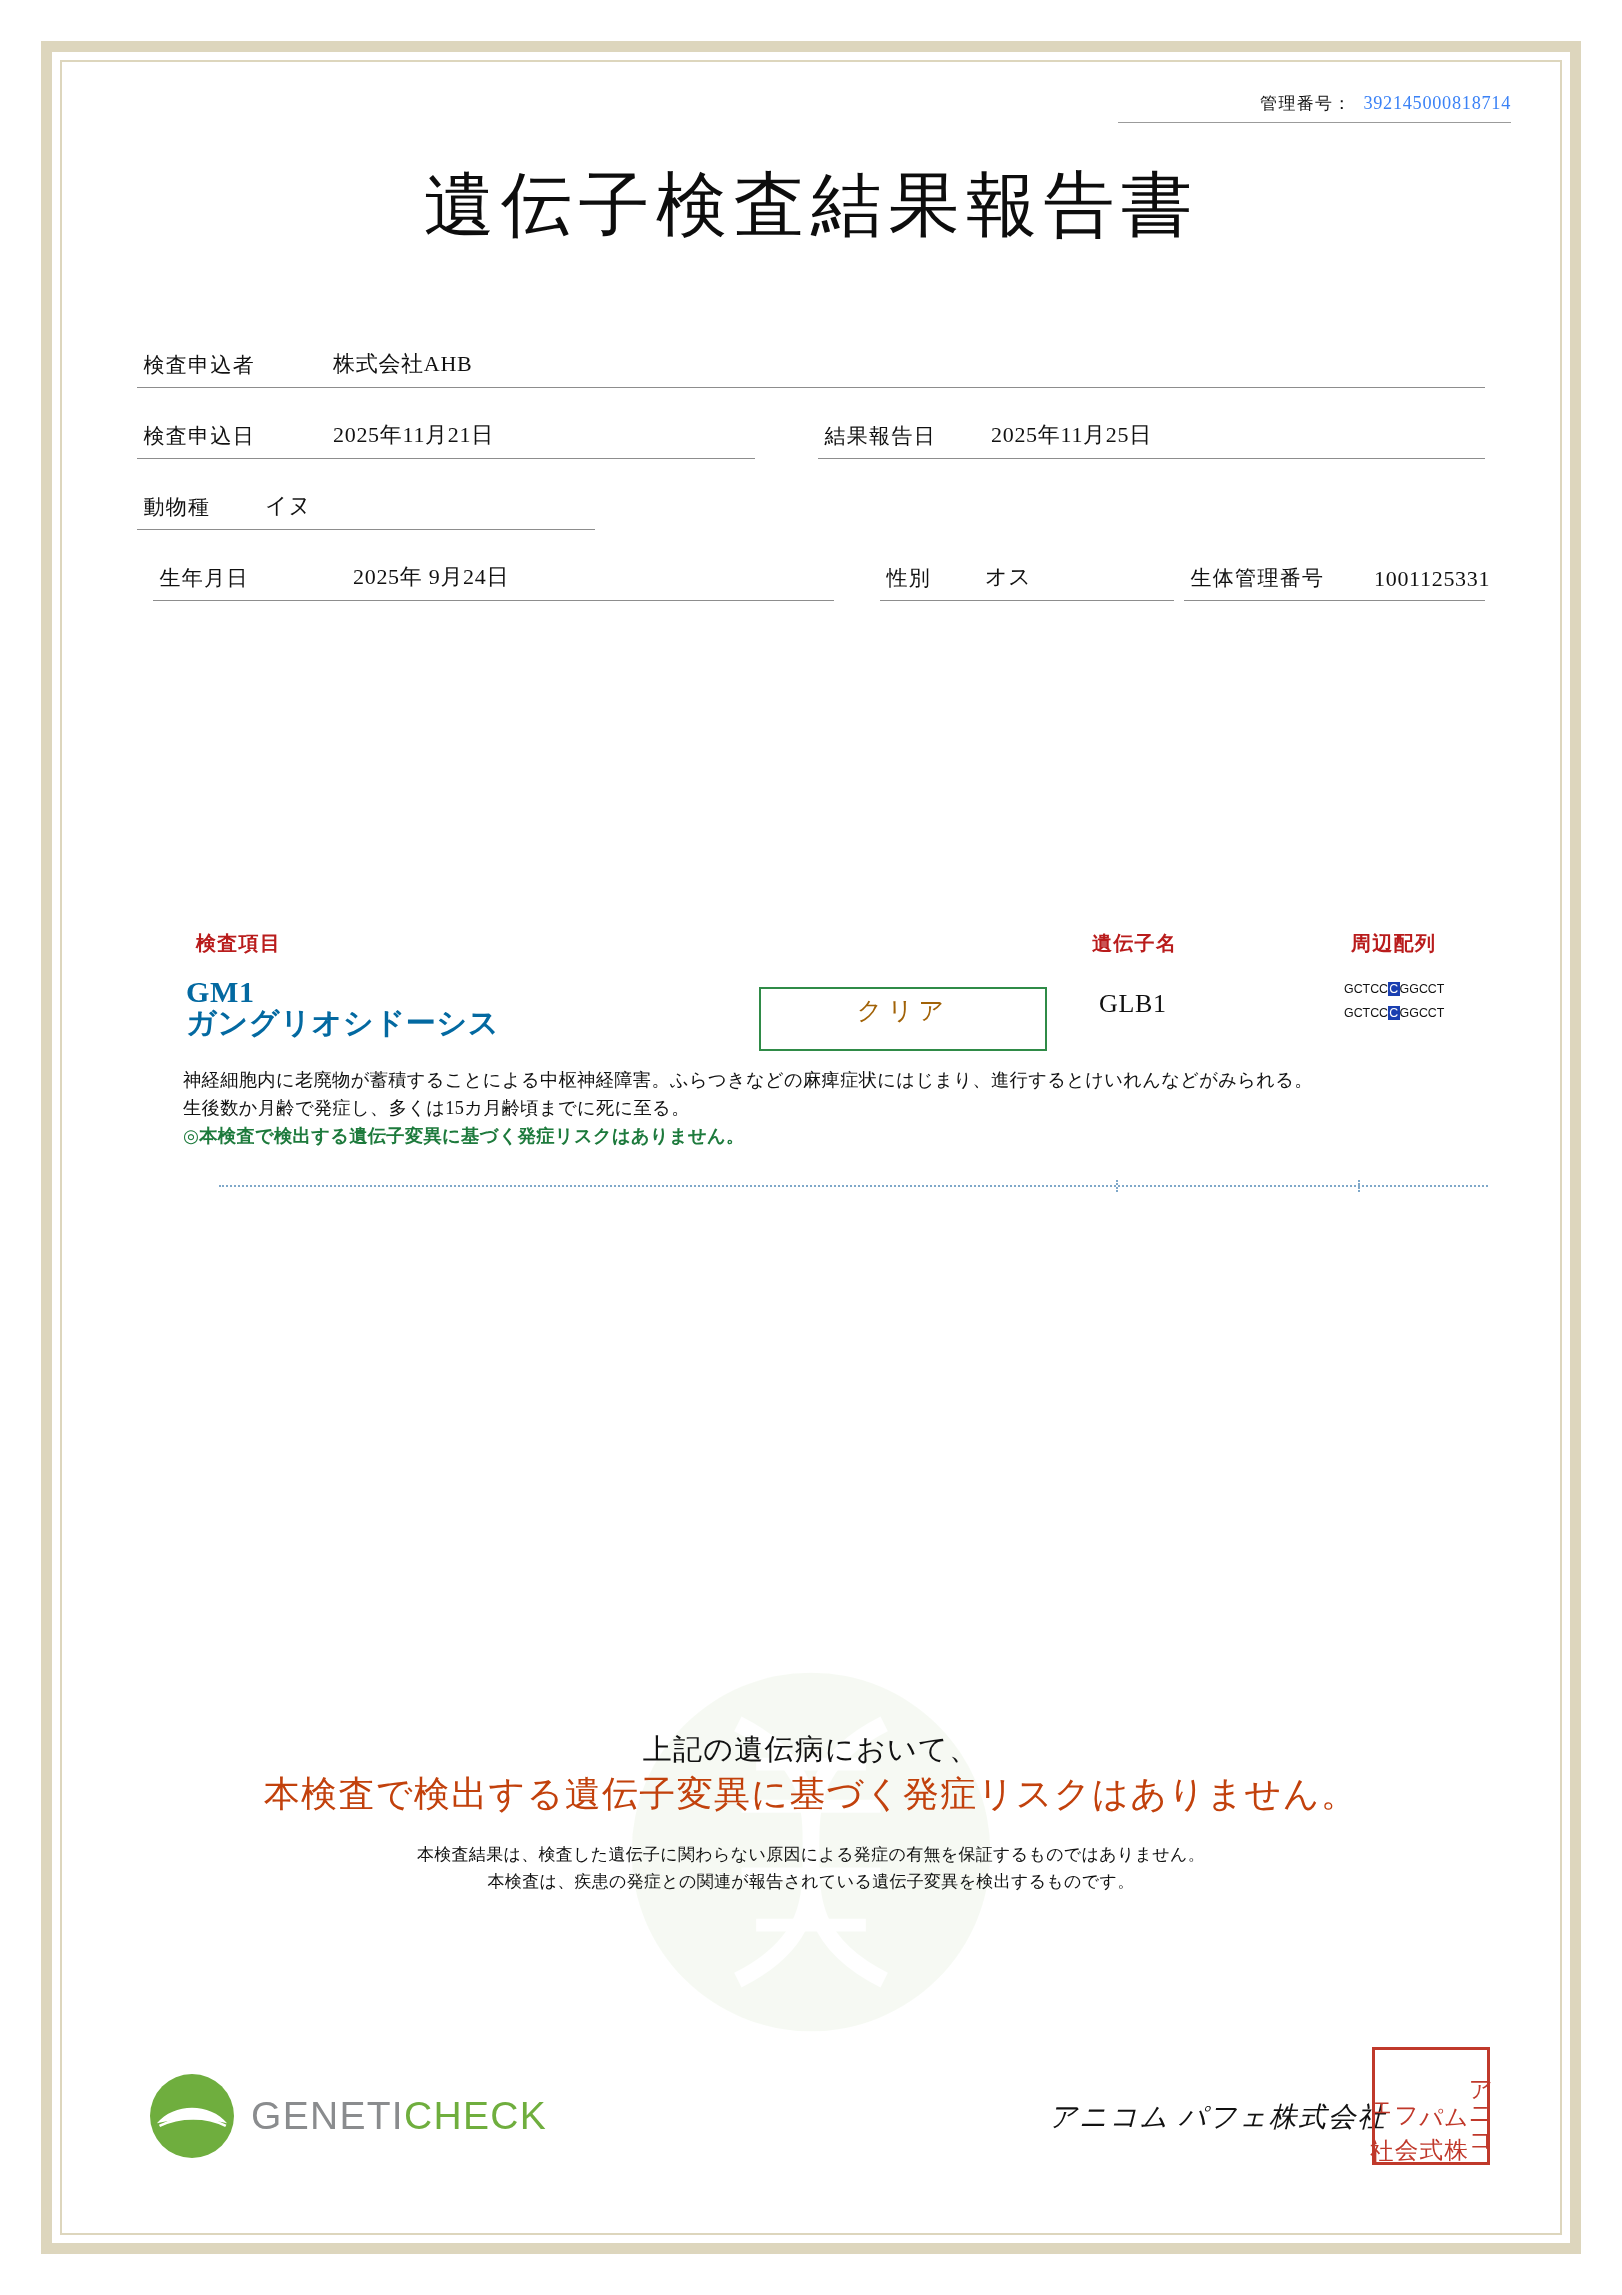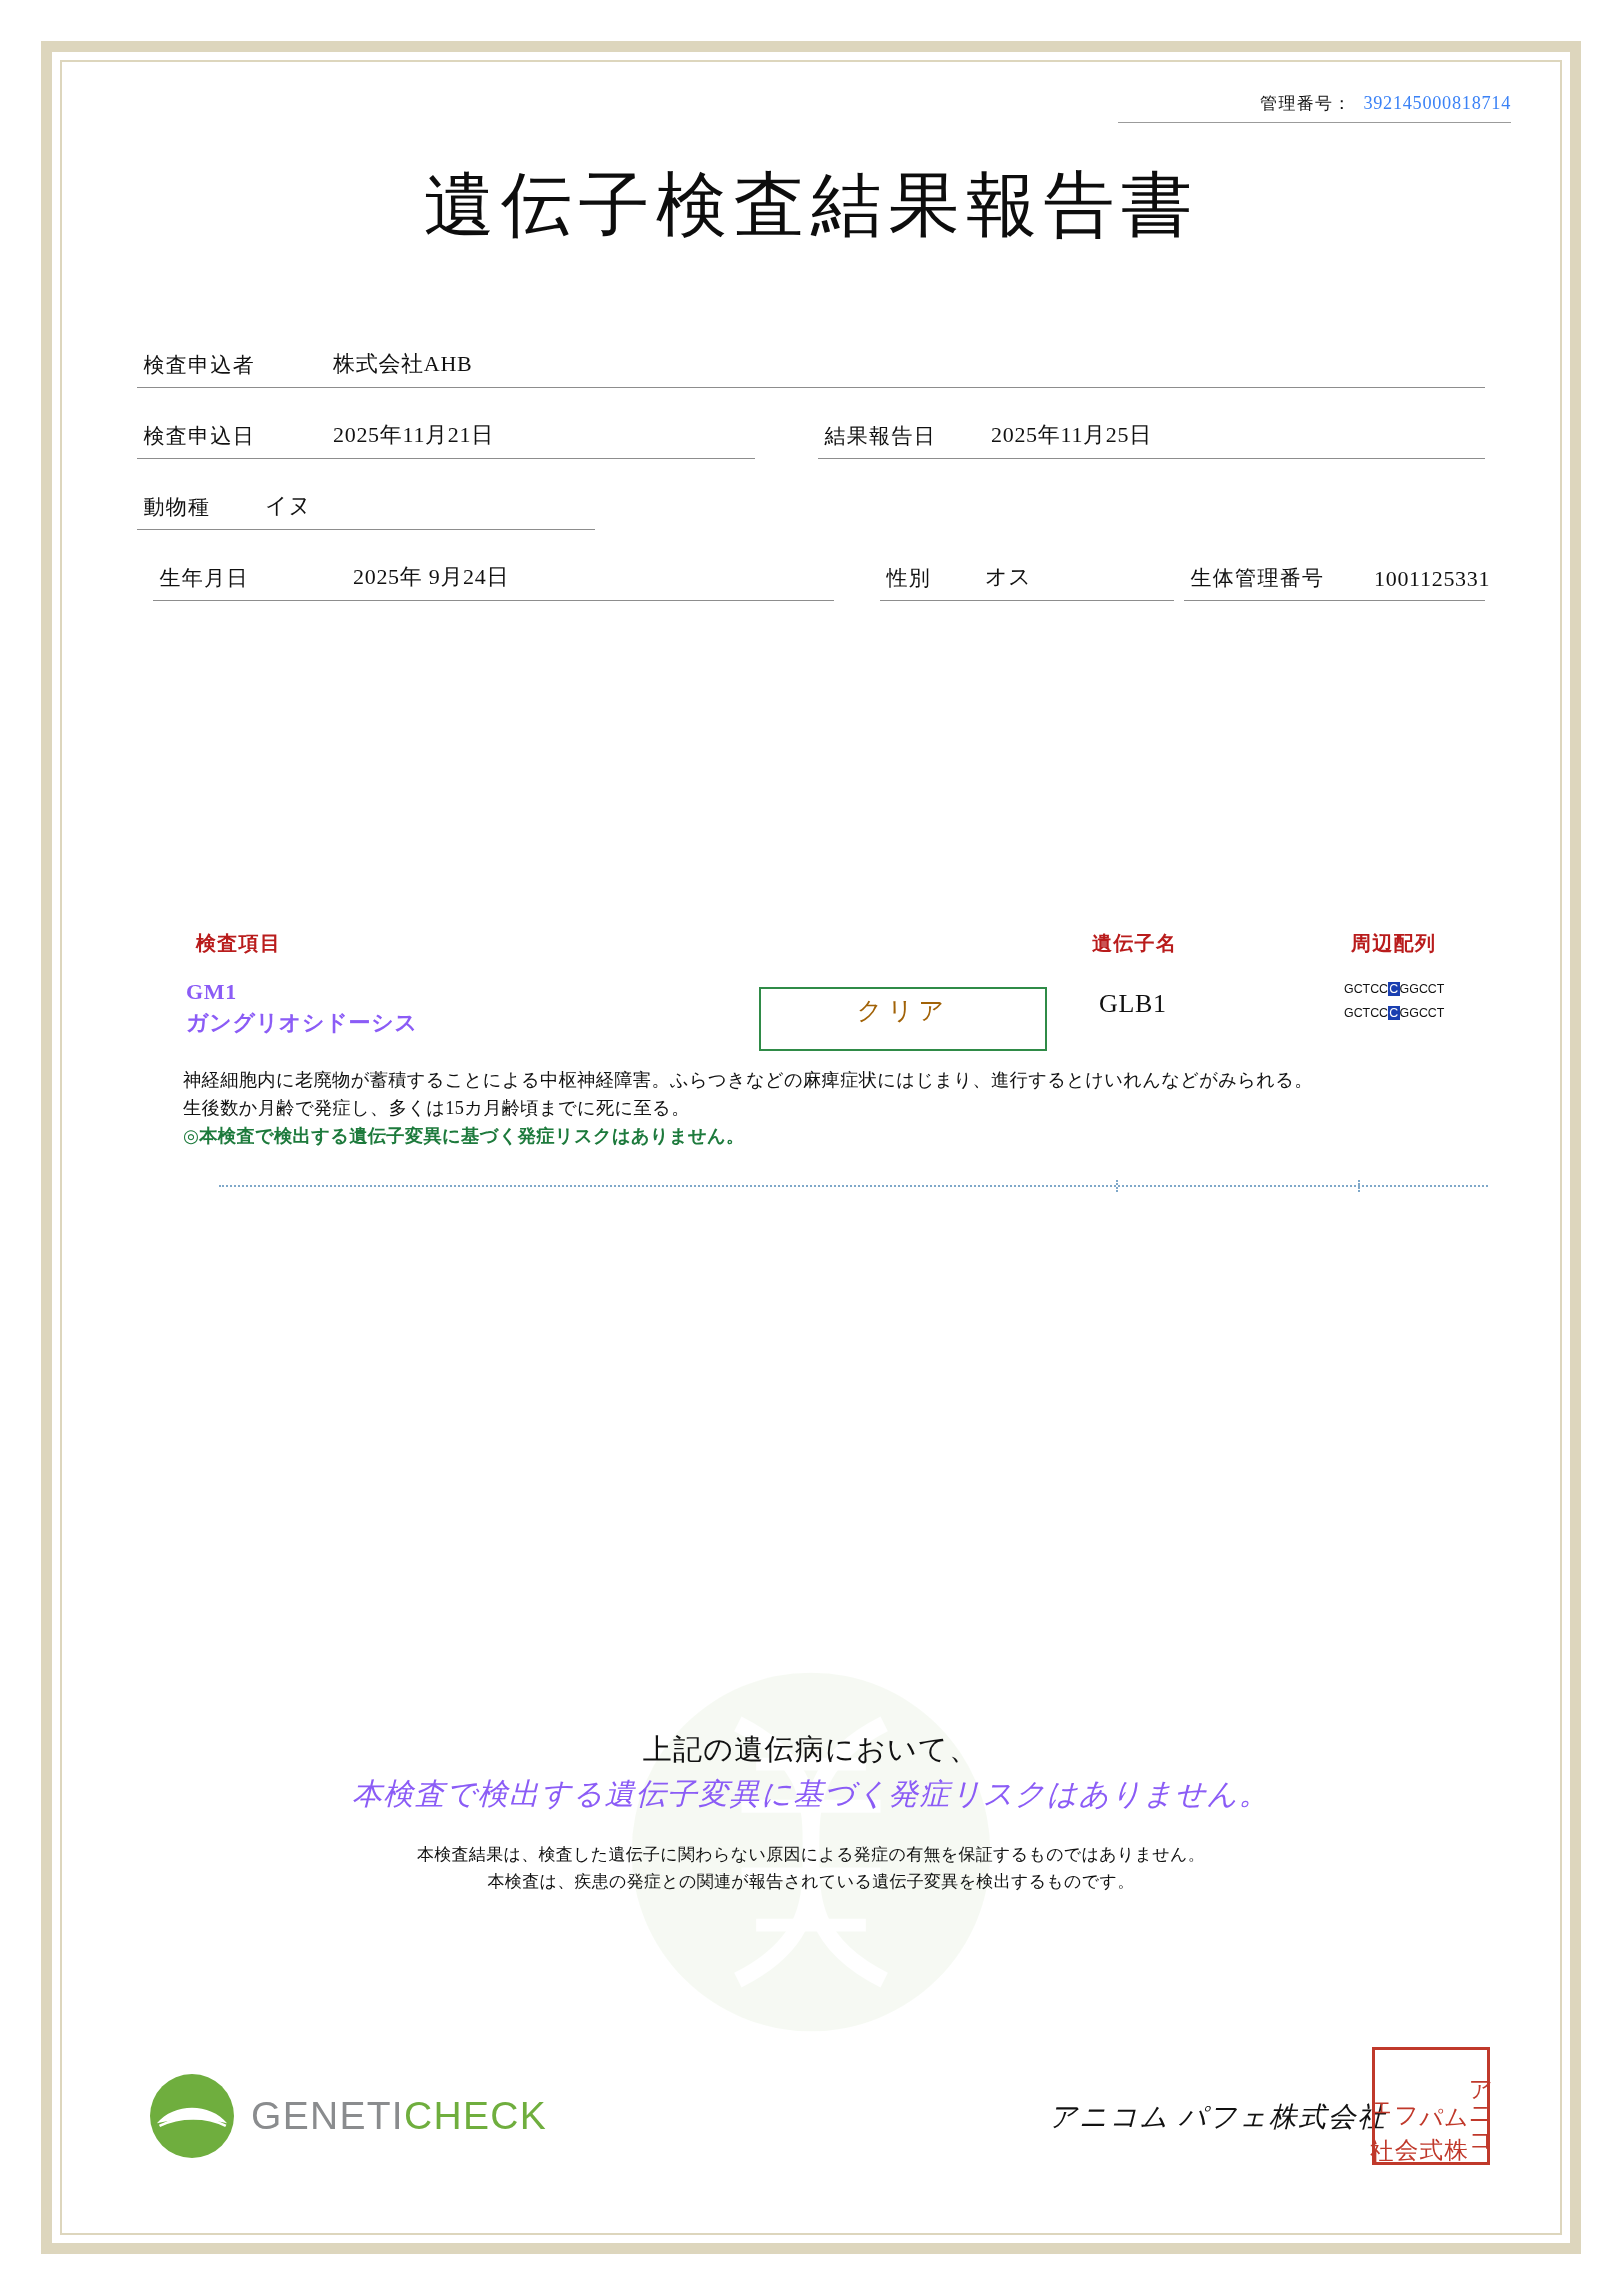--- a/index.html
+++ b/index.html
@@ -137,23 +137,23 @@
     position: absolute;
     top: 896px;
     left: 39px;
     width: 1348px;
     height: 79px;
   }
   .disease-name {
     position: absolute;
     left: 49px;
     top: 1.3px;
-    font-size: 22px;
+    font-size: 30px;
     line-height: 31px;
-    color: #8b5cf6;
+    color: #0369a1;
     font-weight: bold;
     letter-spacing: 0.7px;
   }
   .disease-name .l2 { display: block; }
   .result-box {
     position: absolute;
     left: 622px;
     top: 11.8px;
     width: 288px;
     height: 64px;
@@ -244,25 +244,24 @@
     width: 100%;
     text-align: center;
   }
   .summary .big1 {
     font-size: 29px;
     color: #111;
     letter-spacing: 1.3px;
     line-height: 43px;
   }
   .summary .big2 {
-    font-size: 30px;
-    color: #8b5cf6;
+    font-size: 36px;
+    color: #c2410c;
     letter-spacing: 1.3px;
     line-height: 46px;
-    font-style: italic;
   }
   .summary .small {
     margin-top: 23.6px;
     font-size: 17px;
     line-height: 27.5px;
     color: #111;
     letter-spacing: 0.3px;
   }
 
   

